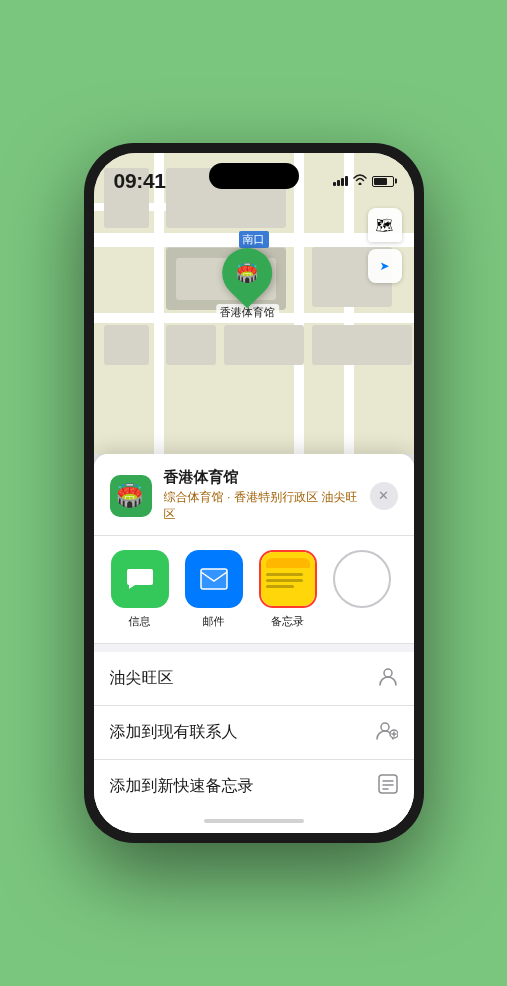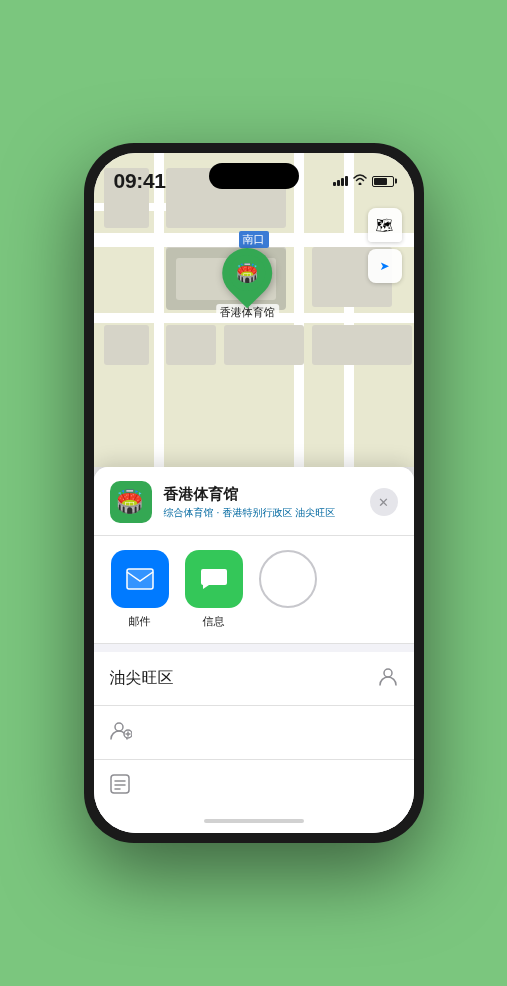--- a/index.html
+++ b/index.html
@@ -275,22 +275,22 @@
     }
 
     .venue-name {
       font-size: 15px;
       font-weight: 600;
       color: #1a1a1a;
       margin-bottom: 2px;
     }
 
     .venue-subtitle {
-      font-size: 10px;
-      color: #0369a1;
+      font-size: 12px;
+      color: #a16207;
     }
 
     .close-btn {
       width: 28px;
       height: 28px;
       background: #e5e5ea;
       border-radius: 50%;
       display: flex;
       align-items: center;
       justify-content: center;
@@ -507,38 +507,49 @@
         </div>
         <div class="close-btn">
           <span>✕</span>
         </div>
       </div>
 
       <div class="share-row">
 
 
         <div class="share-item">
+          <div class="share-icon messages">
+            <svg width="30" height="28" viewBox="0 0 30 28" fill="none">
+              <path d="M4 4h22a2 2 0 0 1 2 2v12a2 2 0 0 1-2 2H10l-6 4v-4a2 2 0 0 1-2-2V6a2 2 0 0 1 2-2z" fill="white"></path>
+            </svg>
+          </div>
+          <span class="share-label">信息</span>
+        </div>
+
+        <div class="share-item">
           <div class="share-icon mail">
             <svg width="28" height="22" viewBox="0 0 28 22" fill="none">
               <rect x="1" y="1" width="26" height="20" rx="2" fill="white" fill-opacity="0.2" stroke="white" stroke-width="1.5"></rect>
               <path d="M1 4l13 9 13-9" stroke="white" stroke-width="1.5" fill="none"></path>
             </svg>
           </div>
           <span class="share-label">邮件</span>
         </div>
 
         <div class="share-item">
-          <div class="share-icon messages">
-            <svg width="30" height="28" viewBox="0 0 30 28" fill="none">
-              <path d="M4 4h22a2 2 0 0 1 2 2v12a2 2 0 0 1-2 2H10l-6 4v-4a2 2 0 0 1-2-2V6a2 2 0 0 1 2-2z" fill="white"></path>
-            </svg>
+          <div class="share-icon notes" style="padding:0; border: 2.5px solid #ff3b30; border-radius:14px; overflow:hidden;">
+            <div class="notes-inner">
+              <div class="notes-top-bar"></div>
+              <div class="notes-line"></div>
+              <div class="notes-line"></div>
+              <div class="notes-line short"></div>
+            </div>
           </div>
-          <span class="share-label">信息</span>
-        </div>
-
+          <span class="share-label">备忘录</span>
+        </div>
 
         <div class="share-item">
           <div style="width:58px;height:58px;border-radius:50%;border:2px solid #c7c7cc;display:flex;align-items:center;justify-content:center;flex-direction:column;gap:3px;">
             
             
           </div>
 
         </div>
 
       </div>
@@ -550,32 +561,34 @@
           <span class="action-text">油尖旺区</span>
           <span class="action-icon">
             <svg width="20" height="20" viewBox="0 0 20 20" fill="none">
               <circle cx="10" cy="7" r="4" stroke="#8e8e93" stroke-width="1.5" fill="none"></circle>
               <path d="M2 19c0-4.4 3.6-8 8-8s8 3.6 8 8" stroke="#8e8e93" stroke-width="1.5" fill="none" stroke-linecap="round"></path>
             </svg>
           </span>
         </div>
 
         <div class="action-item">
+          <span class="action-text">添加到现有联系人</span>
           <span class="action-icon">
             <svg width="22" height="20" viewBox="0 0 22 20" fill="none">
               <circle cx="9" cy="7" r="4" stroke="#8e8e93" stroke-width="1.5" fill="none"></circle>
               <path d="M1 19c0-4.4 3.6-8 8-8s8 3.6 8 8" stroke="#8e8e93" stroke-width="1.5" fill="none" stroke-linecap="round"></path>
               <circle cx="18" cy="14" r="4" stroke="#8e8e93" stroke-width="1.5" fill="white"></circle>
               <line x1="16" y1="14" x2="20" y2="14" stroke="#8e8e93" stroke-width="1.5" stroke-linecap="round"></line>
               <line x1="18" y1="12" x2="18" y2="16" stroke="#8e8e93" stroke-width="1.5" stroke-linecap="round"></line>
             </svg>
           </span>
         </div>
 
         <div class="action-item">
+          <span class="action-text">添加到新快速备忘录</span>
           <span class="action-icon">
             <svg width="20" height="20" viewBox="0 0 20 20" fill="none">
               <rect x="1" y="1" width="18" height="18" rx="3" stroke="#8e8e93" stroke-width="1.5" fill="none"></rect>
               <line x1="5" y1="7" x2="15" y2="7" stroke="#8e8e93" stroke-width="1.5" stroke-linecap="round"></line>
               <line x1="5" y1="11" x2="15" y2="11" stroke="#8e8e93" stroke-width="1.5" stroke-linecap="round"></line>
               <line x1="5" y1="15" x2="10" y2="15" stroke="#8e8e93" stroke-width="1.5" stroke-linecap="round"></line>
             </svg>
           </span>
         </div>
 

